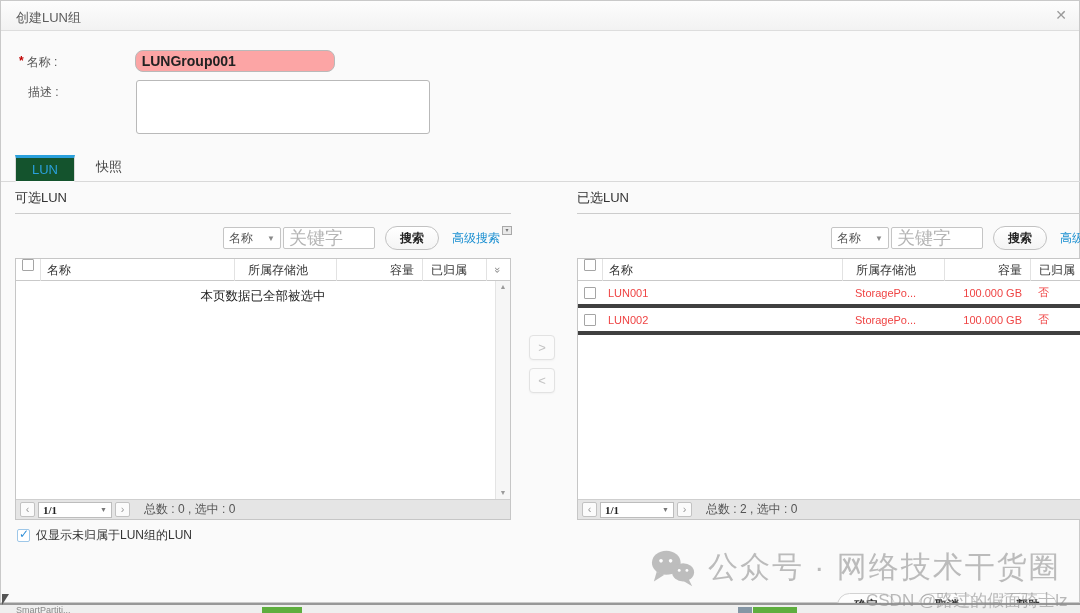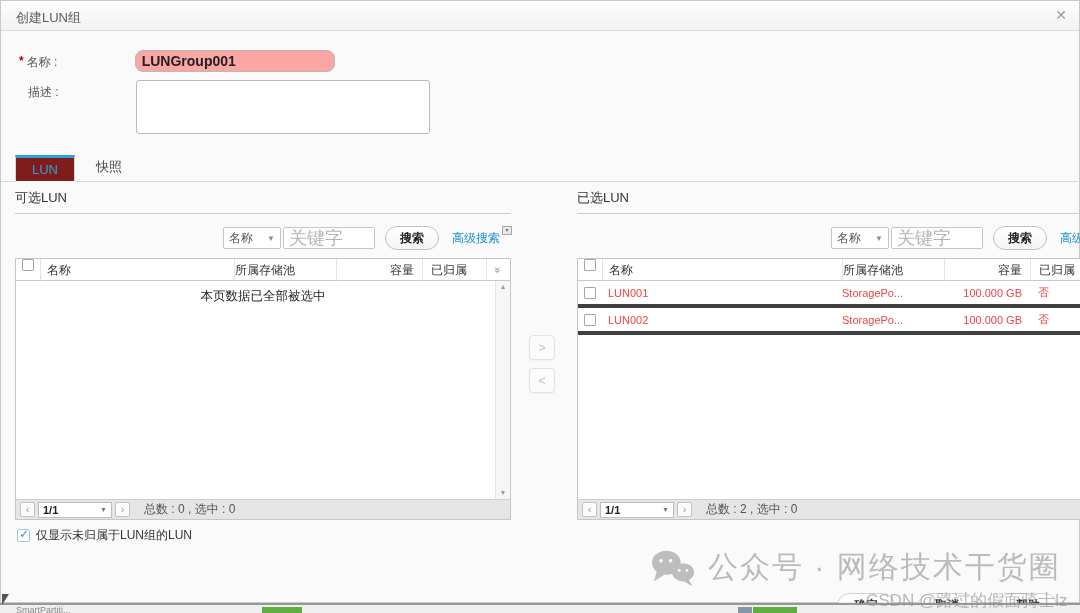--- a/index.html
+++ b/index.html
@@ -18,21 +18,21 @@
   .frow-desc { top:79px; }
   .req { color:#c00000; font-weight:bold; margin-right:3px; margin-top:4px; }
   .flabel { color:#555; font-size:12px; margin-top:4px; width:48px; }
   .flabel-desc { margin-left:9px; }
   .name-input { position:absolute; left:60px; top:0; width:200px; height:22px; border:1px solid #b9b9b9; border-radius:8px; padding:0 6px; font-size:14px; font-weight:bold; color:#222; background:#fca5a5; font-family:inherit; }
   .desc-input { position:absolute; left:60px; top:0; width:294px; height:54px; border:1px solid #b9b9b9; border-radius:3px; background:#fff; resize:none; font-family:inherit; }
 
   
   .tabs { position:absolute; left:0; top:154px; width:1080px; height:27px; border-bottom:1px solid #d9d9d9; }
   .tab { position:absolute; top:0; height:27px; line-height:24px; text-align:center; font-size:13px; color:#444; cursor:pointer; }
-  .tab-active { left:14px; width:60px; background:#7f1d1d; border:1px solid #d9d9d9; border-top:3px solid #2aa0dc; border-bottom:1px solid #fcfcfc; color:#2aa0dc; }
+  .tab-active { left:14px; width:60px; background:#14532d; border:1px solid #d9d9d9; border-top:3px solid #2aa0dc; border-bottom:1px solid #fcfcfc; color:#2aa0dc; }
   .tab-plain { left:80px; width:56px; }
 
   
   .panel { position:absolute; top:188px; }
   .panel-left  { left:14px;  width:496px; }
   .panel-right { left:576px; width:542px; }
   .panel-title { font-size:13px; color:#333; padding-bottom:6px; }
   .panel-rule { border-top:1px solid #ccc; }
 
   .search-row { display:flex; justify-content:flex-end; align-items:center; height:24px; margin-top:12px; margin-bottom:8px; }
@@ -42,38 +42,38 @@
   .kw::placeholder { color:#b5b5b5; }
   .search-btn { margin-left:10px; width:54px; height:24px; border:1px solid #c2c2c2; border-radius:12px; background:linear-gradient(#fff,#f4f4f4); font-size:12px; font-weight:bold; color:#222; cursor:pointer; font-family:inherit; }
   .adv { margin-left:13px; color:#1a8fd1; cursor:pointer; text-decoration:none; position:relative; padding-right:11px; }
   .adv-ico { position:absolute; right:-1px; top:-4px; width:10px; height:9px; border:1px solid #a8a8a8; background:#e9e9e9; font-size:6px; line-height:7px; text-align:center; color:#777; }
 
   
   .table { border:1px solid #c6c6c6; background:#fff; }
   .cols { display:flex; align-items:center; }
   .c-check { width:24px; display:flex; justify-content:center; }
   .c-name  { flex:1; padding-left:6px; }
-  .c-pool  { width:102px; padding-left:0; }
+  .c-pool  { width:102px; padding-left:13px; }
   .c-cap   { width:86px; text-align:right; padding-right:8px; }
   .c-own   { width:64px; padding-left:8px; }
   .c-more  { width:24px; text-align:center; }
   .thead { height:22px; border-bottom:1px solid #c9c9c9; font-size:12px; color:#333; background:#fff; }
   .thead > div { height:22px; line-height:22px; }
   .thead .c-name, .thead .c-pool, .thead .c-cap, .thead .c-own, .thead .c-more { border-left:1px solid #e2e2e2; }
   .dblchev { display:inline-block; transform:rotate(90deg); color:#888; font-size:11px; }
   .cb { width:12px; height:12px; border:1px solid #a5a5a5; background:#fff; display:inline-block; border-radius:1px; cursor:pointer; }
   .tbody { position:relative; height:218px; background:#fff; }
   .empty-msg { padding-top:7px; text-align:center; font-size:12.5px; color:#222; }
   .scrollbar { position:absolute; right:0; top:0; bottom:0; width:15px; background:#f6f6f6; border-left:1px solid #e4e4e4; text-align:center; }
   .sb-up, .sb-down { display:block; font-size:7px; color:#9a9a9a; line-height:12px; cursor:pointer; }
   .sb-down { position:absolute; bottom:0; left:0; right:0; }
   .trow { height:27px; border-bottom:4px solid #404040; font-size:11px; color:#ef4444; cursor:pointer; }
   .pagebar { height:20px; background:#e5e5e5; border-top:1px solid #cfcfcf; display:flex; align-items:center; padding-left:4px; font-size:12px; color:#555; }
   .pg-btn { width:15px; height:15px; border:1px solid #c2c2c2; background:#fbfbfb; color:#9a9a9a; font-size:11px; line-height:13px; text-align:center; cursor:pointer; border-radius:2px; }
-  .pg-select { width:74px; height:16px; background:#fff; border:1px solid #bdbdbd; margin:0 3px; display:flex; align-items:center; padding:0 4px; cursor:pointer; color:#222; font-weight:bold; font-size:11px; }
+  .pg-select { width:74px; height:16px; background:#fff; border:1px solid #bdbdbd; margin:0 3px; display:flex; align-items:center; padding:0 4px; cursor:pointer; color:#222; font-weight:bold; font-size:11px;font-family:Liberation Serif, serif; }
   .pg-dd { margin-left:auto; font-size:7px; color:#777; font-weight:normal; }
   .pg-summary { margin-left:14px; }
 
   
   .transfer { position:absolute; left:528px; top:334px; width:26px; }
   .xfer-btn { width:26px; height:25px; border:1px solid #e2e2e2; border-radius:4px; background:#fbfbfb; color:#c3c3c3; font-size:13px; text-align:center; line-height:23px; margin-bottom:8px; cursor:pointer; box-shadow:0 1px 2px rgba(0,0,0,.04); }
 
   
   .filter-row { position:absolute; left:16px; top:526px; display:flex; align-items:center; }
   .fcb { width:13px; height:13px; border:1px solid #9ec7e8; background:#fff; border-radius:2px; position:relative; cursor:pointer; }

